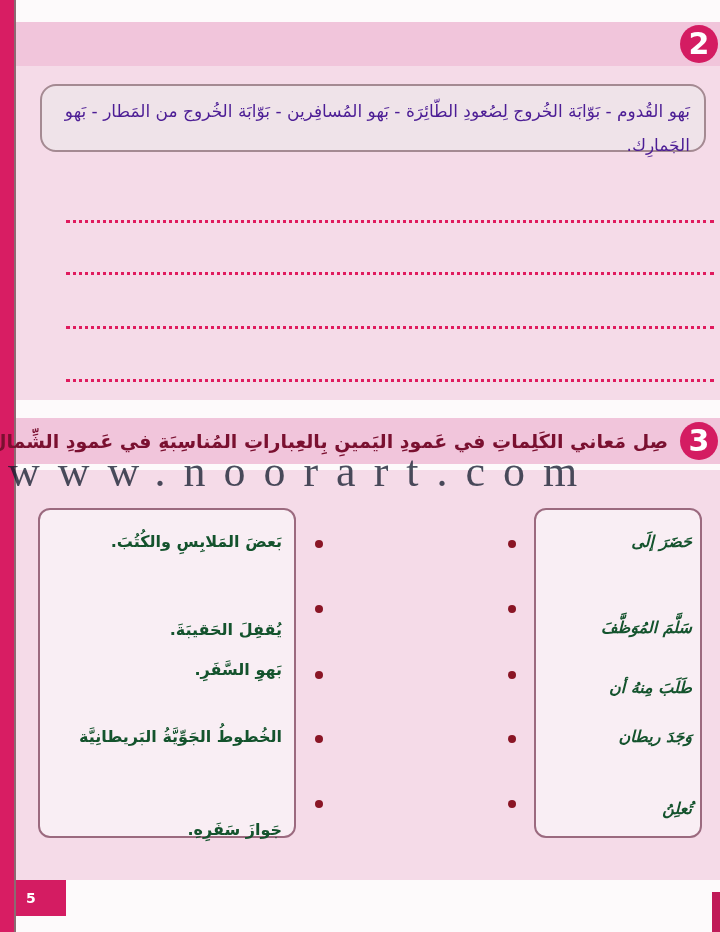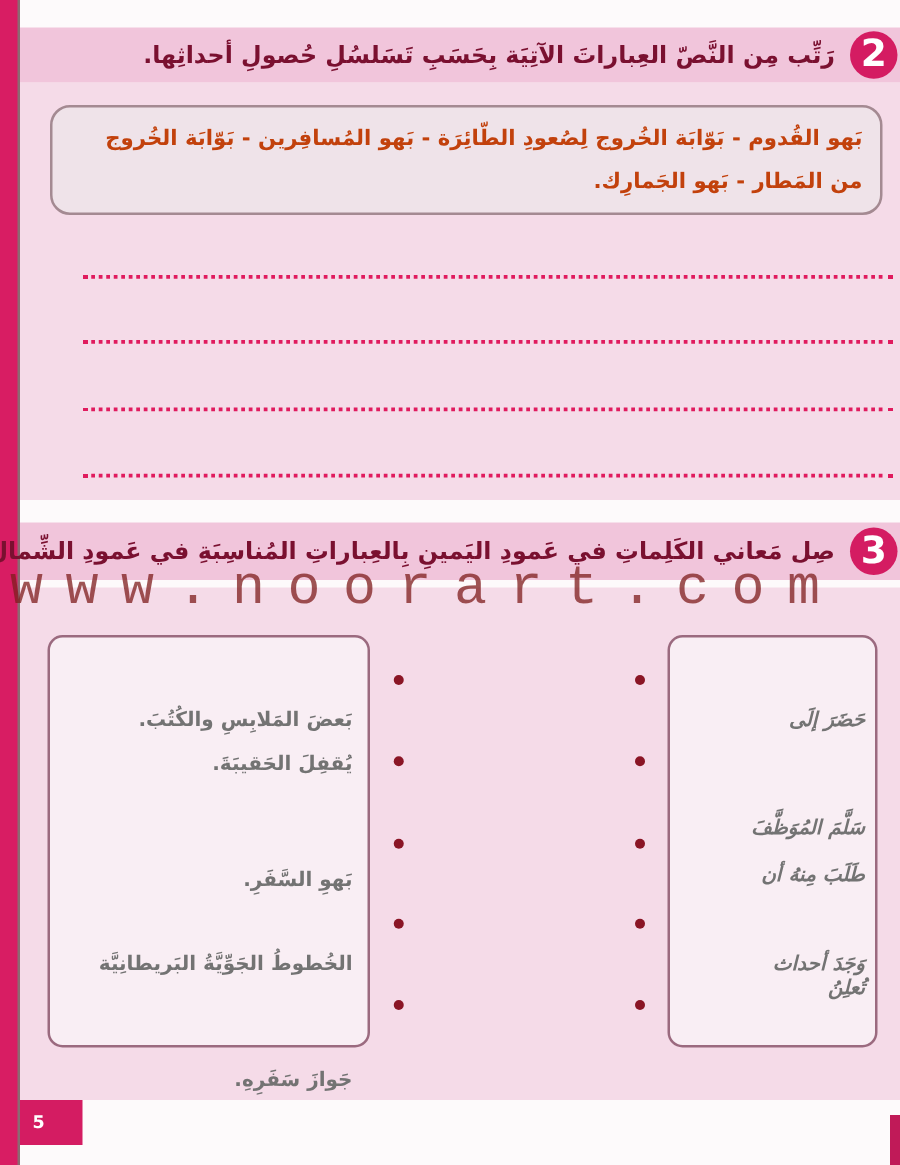--- a/index.html
+++ b/index.html
@@ -70,49 +70,49 @@
       color: #7a1030;
       font-size: 19px;
       font-weight: bold;
       font-family: "DejaVu Sans", sans-serif;
       white-space: nowrap;
     }
 
     .source-box {
       position: absolute;
       left: 40px; top: 84px;
-      width: 666px; height: 88px;
+      width: 666px; height: 68px;
       border: 2px solid #a48a92;
       border-radius: 16px;
       background: #efe3e9;
       box-sizing: border-box;
       padding: 8px 14px;
       direction: rtl;
       text-align: right;
       font-size: 17px;
-      font-weight: bold;
+      font-weight: normal;
       line-height: 34px;
-      color: #c2410c;
+      color: #4c1d95;
     }
 
     .dotted-line {
       position: absolute;
       left: 66px; right: 6px;
       height: 0;
       border-top: 3px dotted #e01b5e;
     }
 
     .watermark {
       position: absolute;
       left: 8px;
       top: 446px;
-      font-family: Liberation Mono, monospace;
+      font-family: Liberation Serif, serif;
       font-size: 44px;
       letter-spacing: 18px;
-      color: #7f1d1d;
+      color: #0f172a;
       opacity: 0.75;
       white-space: nowrap;
       pointer-events: none;
     }
 
     .col-box {
       position: absolute;
       border: 2px solid #9b6a7f;
       border-radius: 12px;
       background: #f9eef4;
@@ -120,23 +120,22 @@
     }
     .col-left { left: 38px; top: 508px; width: 258px; height: 330px; }
     .col-right { left: 534px; top: 508px; width: 168px; height: 330px; }
 
     .item {
       position: absolute;
       direction: rtl;
       text-align: center;
       font-size: 16px;
       font-weight: bold;
-      color: #737373;
+      color: #14532d;
       white-space: nowrap;
-      margin-top: 34px;
     }
     .left-item { right: 438px; }
     .right-item { right: 28px; font-style: italic; }
 
     .dot {
       position: absolute;
       width: 8px; height: 8px;
       border-radius: 50%;
       background: #8a1525;
     }
@@ -164,21 +163,20 @@
   </style>
 </head>
 <body>
 
 <div class="left-bar"></div>
 
 <div class="section-bg section2-bg"></div>
 <div class="header-band header2">
   <div class="header-inner">
     <div class="num-badge">2</div>
-    <div class="header-text">رَتِّب مِن النَّصّ العِباراتَ الآتِيَة بِحَسَبِ تَسَلسُلِ حُصولِ أحداثِها.</div>
   </div>
 </div>
 
 <div class="source-box">بَهو القُدوم - بَوّابَة الخُروج لِصُعودِ الطّائِرَة - بَهو المُسافِرين - بَوّابَة الخُروج من المَطار - بَهو الجَمارِك.</div>
 
 <div class="dotted-line" style="top:220px"></div>
 <div class="dotted-line" style="top:272px"></div>
 <div class="dotted-line" style="top:326px"></div>
 <div class="dotted-line" style="top:379px"></div>
 
@@ -189,36 +187,36 @@
     <div class="header-text">صِل مَعاني الكَلِماتِ في عَمودِ اليَمينِ بِالعِباراتِ المُناسِبَةِ في عَمودِ الشِّمال.</div>
   </div>
 </div>
 
 <div class="watermark">www.noorart.com</div>
 
 <div class="col-box col-left"></div>
 <div class="col-box col-right"></div>
 
 <div class="item left-item" style="top:532px">بَعضَ المَلابِسِ والكُتُبَ.</div>
-<div class="item left-item" style="top:567px">يُقفِلَ الحَقيبَةَ.</div>
+<div class="item left-item" style="top:620px">يُقفِلَ الحَقيبَةَ.</div>
 <div class="item left-item" style="top:660px">بَهوِ السَّفَرِ.</div>
 <div class="item left-item" style="top:727px">الخُطوطُ الجَوِّيَّةُ البَريطانِيَّة</div>
 <div class="item left-item" style="top:820px">جَوازَ سَفَرِهِ.</div>
 
 <div class="dot" style="left:315px;top:540px"></div>
 <div class="dot" style="left:315px;top:605px"></div>
 <div class="dot" style="left:315px;top:671px"></div>
 <div class="dot" style="left:315px;top:735px"></div>
 <div class="dot" style="left:315px;top:800px"></div>
 
 <div class="item right-item" style="top:532px">حَضَرَ إلَى</div>
 <div class="item right-item" style="top:618px">سَلَّمَ المُوَظَّفَ</div>
-<div class="item right-item" style="top:656px">طَلَبَ مِنهُ أن</div>
-<div class="item right-item" style="top:727px">وَجَدَ أحداث</div>
-<div class="item right-item" style="top:746px">تُعلِنُ</div>
+<div class="item right-item" style="top:678px">طَلَبَ مِنهُ أن</div>
+<div class="item right-item" style="top:727px">وَجَدَ ريطان</div>
+<div class="item right-item" style="top:799px">تُعلِنُ</div>
 
 <div class="dot" style="left:508px;top:540px"></div>
 <div class="dot" style="left:508px;top:605px"></div>
 <div class="dot" style="left:508px;top:671px"></div>
 <div class="dot" style="left:508px;top:735px"></div>
 <div class="dot" style="left:508px;top:800px"></div>
 
 <div class="page-num">5</div>
 <div class="corner-tab"></div>
 

